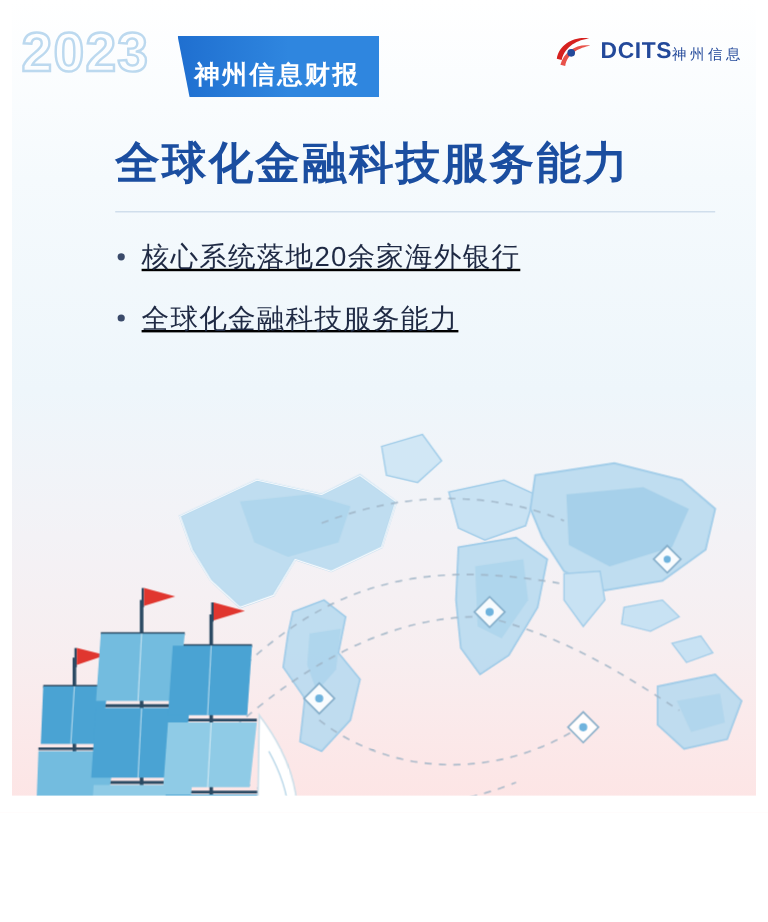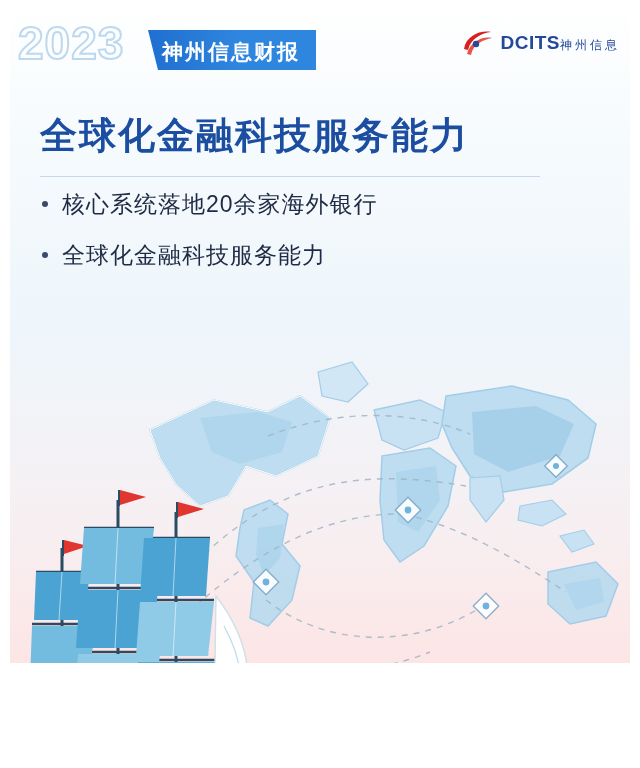--- a/index.html
+++ b/index.html
@@ -66,21 +66,21 @@
   }
   .title-badge {
     position: absolute;
     left: 148px;
     top: 30px;
     background: linear-gradient(90deg, #1f6fd0 0%, #2f86df 55%, #2f86df 100%);
     color: #ffffff;
     font-size: 21px;
     font-weight: bold;
     letter-spacing: 2px;
-    padding: 11px 16px 8px 14px;
+    padding: 22px 16px 8px 14px;
     line-height: 1;
     clip-path: polygon(0 0, 100% 0, 100% 100%, 10px 100%);
     text-align: right;
   }
   .title-badge::before {
     content: "";
     position: absolute;
     left: -9px;
     top: 0;
     width: 0; height: 0;
@@ -115,40 +115,41 @@
     font-size: 12px;
     color: #23499a;
     letter-spacing: 3px;
     margin-top: 6px;
   }
 
   
   .content {
     position: relative;
     z-index: 20;
-    padding: 26px 0 0 40px;
+    padding: 26px 0 0 96px;
   }
   .headline {
     font-size: 37px;
     font-weight: bold;
     color: #1b4ea0;
     letter-spacing: 2px;
     line-height: 1.2;
     margin: 0;
   }
   .rule {
     margin-top: 18px;
     width: 500px;
     height: 1px;
     background: #c8d8e8;
   }
   .bullets {
     list-style: none;
-    margin: 12px 0 0 0;
+    margin: 22px 0 0 0;
     padding: 0;
+    text-decoration: underline;
   }
   .bullets li {
     position: relative;
     font-size: 23px;
     color: #1f2a44;
     letter-spacing: 1px;
     padding-left: 22px;
     margin-bottom: 20px;
     font-weight: 500;
   }

